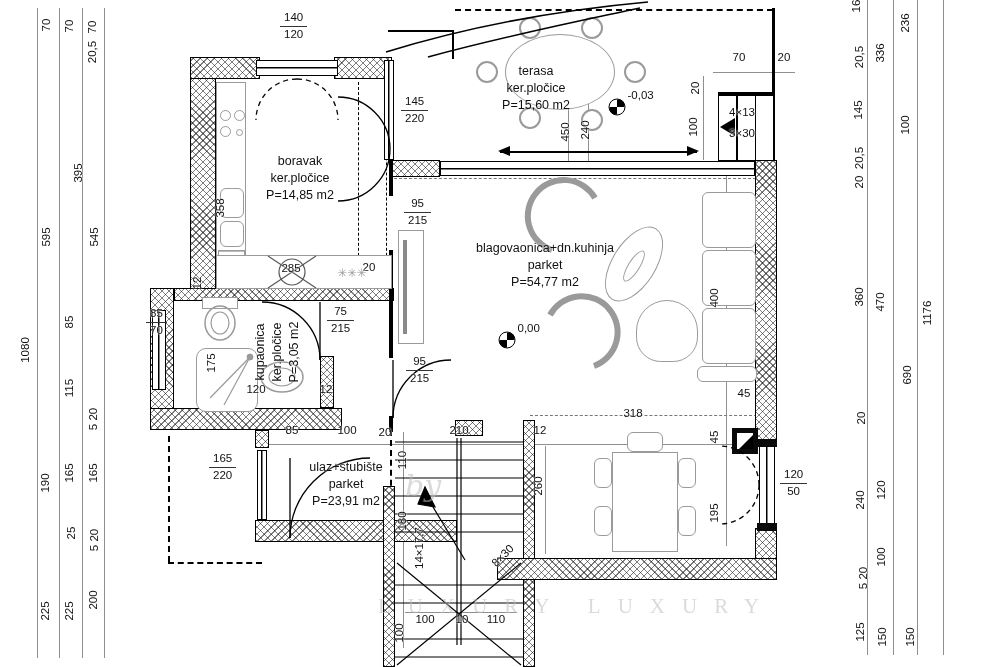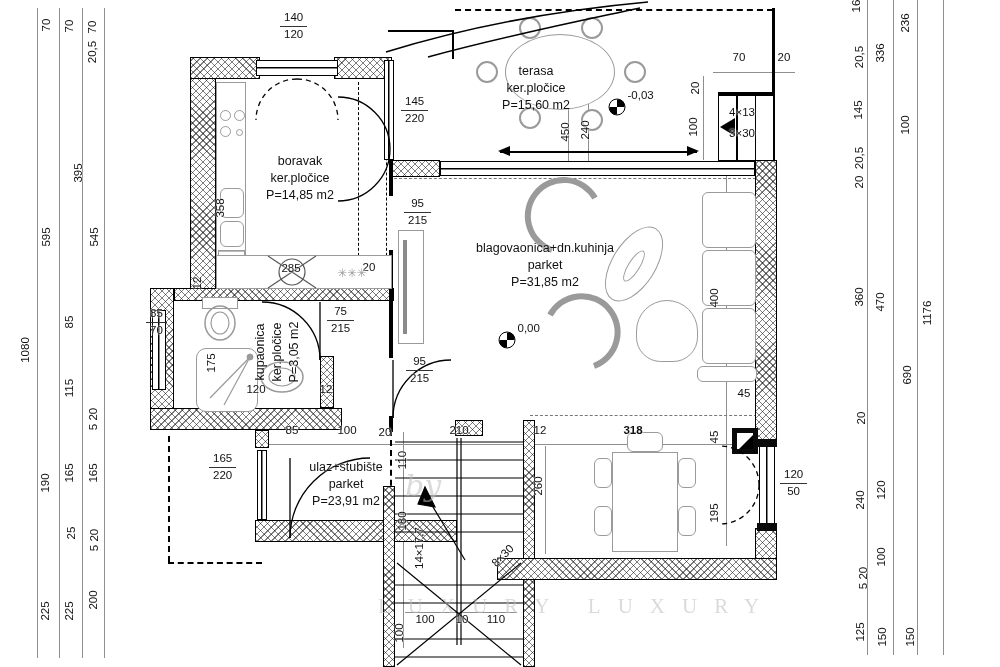--- a/index.html
+++ b/index.html
@@ -283,21 +283,21 @@
       <span class="dim" style="left: 291px; top: 269px;">285</span>
       <span class="dim" style="left: 369px; top: 268px;">20</span>
       <span class="dim gray" style="left: 352px; top: 274px;">✳✳✳</span>
       <span class="dim" style="left: 326px; top: 390px;">12</span>
       <span class="dim" style="left: 256px; top: 390px;">120</span>
       <span class="dim" style="left: 292px; top: 431px;">85</span>
       <span class="dim" style="left: 347px; top: 431px;">100</span>
       <span class="dim" style="left: 385px; top: 433px;">20</span>
       <span class="dim" style="left: 459px; top: 431px;">210</span>
       <span class="dim" style="left: 540px; top: 431px;">12</span>
-      <span class="dim" style="left: 633px; top: 431px; font-weight: bold;">318</span>
+      <span class="dim" style="left: 633px; top: 414px;">318</span>
       <span class="dim" style="left: 744px; top: 394px;">45</span>
       <span class="dim" style="left: 425px; top: 620px;">100</span>
       <span class="dim" style="left: 462px; top: 620px;">10</span>
       <span class="dim" style="left: 496px; top: 620px;">110</span>
       <span class="dim" style="left: 742px; top: 113px;">4×13</span>
       <span class="dim" style="left: 742px; top: 134px;">3×30</span>
     </div>
 
   <div>
 
@@ -343,21 +343,21 @@
       <div>P=14,85 m2</div>
     </div>
       <div class="room" style="left: 536px; top: 72px; margin-top: 16px;">
       <div>terasa</div>
       <div>ker.pločice</div>
       <div>P=15,60 m2</div>
     </div>
       <div class="room" style="left: 545px; top: 265px;">
       <div>blagovaonica+dn.kuhinja</div>
       <div>parket</div>
-      <div>P=31,85 m2</div>
+      <div>P=54,77 m2</div>
     </div>
       <div class="room" style="left: 277px; top: 352px; transform: translate(-50%, -50%) rotate(-90deg);">
       <div>kupaonica</div>
       <div>ker.pločice</div>
       <div>P=3,05 m2</div>
     </div>
       <div class="room" style="left: 346px; top: 484px;">
       <div>ulaz+stubište</div>
       <div>parket</div>
       <div>P=23,91 m2</div>

